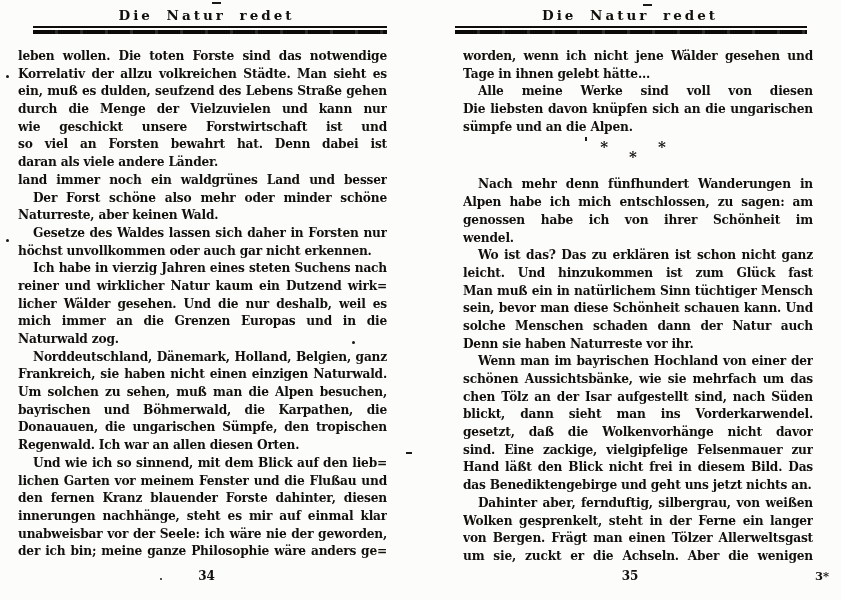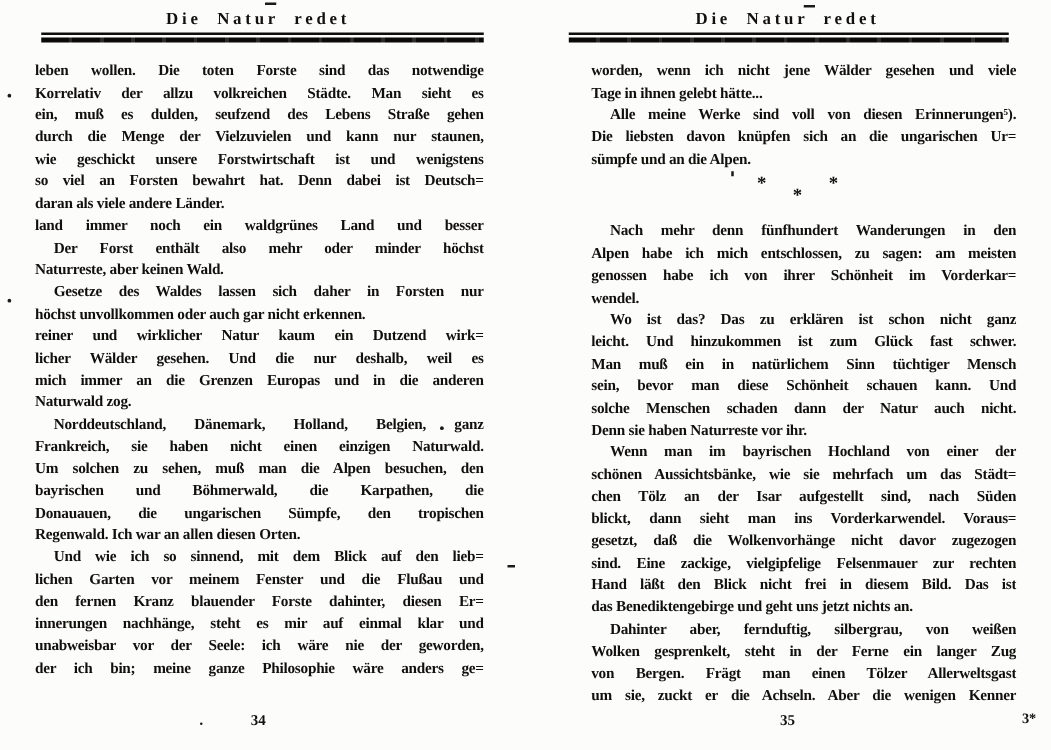--- a/index.html
+++ b/index.html
@@ -4,42 +4,42 @@
 <style>
   :root { --ink:#12100c; --paper:#fcfcfa; }
   html,body { margin:0; padding:0; }
   body {
     width:841px; height:600px;
     background:var(--paper);
     font-family:"DejaVu Serif", serif;
     color:var(--ink);
     overflow:hidden;
   }
-  .spread { position:relative; width:814px; height:600px;font-family:Liberation Serif, serif; }
+  .spread { position:relative; width:814px; height:600px; }
 
   .page { position:absolute; top:0; height:600px; }
   .page-left  { left:10px;  width:377px; }
   .page-right { left:455px; width:358px; }
 
   .header-title {
     position:absolute; top:7px;
     font-size:13.5px; font-weight:700;
     letter-spacing:3px; word-spacing:6px;
     text-align:center; white-space:nowrap;
   }
   .page-left  .header-title { left:16px; right:0; }
   .page-right .header-title { left:0; right:8px; }
 
   .rule-thin  { position:absolute; top:26px; height:2px; background:#0e0d0a; }
   .rule-thick { position:absolute; top:30px; height:4px;
     background:repeating-linear-gradient(90deg,#0b0a08 0 22px,#2c2a26 22px 25px); }
   .page-left  .rule-thin,  .page-left  .rule-thick { left:23px; right:0; }
   .page-right .rule-thin,  .page-right .rule-thick { left:0; right:6px; }
 
-  .text-block { position:absolute; top:48px; left:18px; right:0; }
+  .text-block { position:absolute; top:48px; left:8px; right:0; }
   .line {
     height:17.7px; line-height:17.7px; overflow:hidden;
     font-size:12.2px; font-weight:700; letter-spacing:-0.2px;
     text-align:justify; text-align-last:justify; text-justify:inter-word;
     white-space:normal;
   }
   .line.end    { text-align:center; text-align-last:left; }
   .line.indent { text-indent:15px; }
 
   .asterism { height:40px; padding-top:7px; box-sizing:border-box; }
@@ -76,24 +76,25 @@
     <div class="rule-thick"></div>
     <div class="text-block">
         <div class="line">leben wollen. Die toten Forste sind das notwendige</div>
         <div class="line">Korrelativ der allzu volkreichen Städte. Man sieht es</div>
         <div class="line">ein, muß es dulden, seufzend des Lebens Straße gehen</div>
         <div class="line">durch die Menge der Vielzuvielen und kann nur staunen,</div>
         <div class="line">wie geschickt unsere Forstwirtschaft ist und wenigstens</div>
         <div class="line">so viel an Forsten bewahrt hat. Denn dabei ist Deutsch=</div>
         <div class="line end">daran als viele andere Länder.</div>
         <div class="line">land immer noch ein waldgrünes Land und besser</div>
-        <div class="line indent">Der Forst enthält also mehr oder minder höchst</div>
+        <div class="line indent">Der Forst schöne also mehr oder minder schöne</div>
         <div class="line end">Naturreste, aber keinen Wald.</div>
         <div class="line indent">Gesetze des Waldes lassen sich daher in Forsten nur</div>
         <div class="line end">höchst unvollkommen oder auch gar nicht erkennen.</div>
+        <div class="line indent">Ich habe in vierzig Jahren eines steten Suchens nach</div>
         <div class="line">reiner und wirklicher Natur kaum ein Dutzend wirk=</div>
         <div class="line">licher Wälder gesehen. Und die nur deshalb, weil es</div>
         <div class="line">mich immer an die Grenzen Europas und in die anderen</div>
         <div class="line end">Naturwald zog.</div>
         <div class="line indent">Norddeutschland, Dänemark, Holland, Belgien, ganz</div>
         <div class="line">Frankreich, sie haben nicht einen einzigen Naturwald.</div>
         <div class="line">Um solchen zu sehen, muß man die Alpen besuchen, den</div>
         <div class="line">bayrischen und Böhmerwald, die Karpathen, die</div>
         <div class="line">Donauauen, die ungarischen Sümpfe, den tropischen</div>
         <div class="line end">Regenwald. Ich war an allen diesen Orten.</div>

